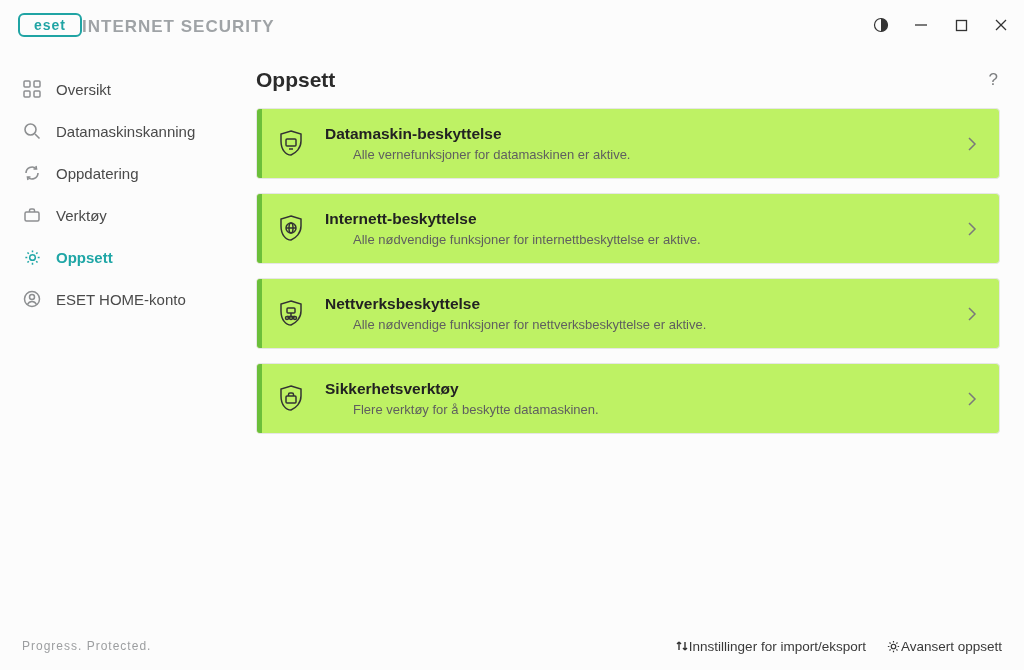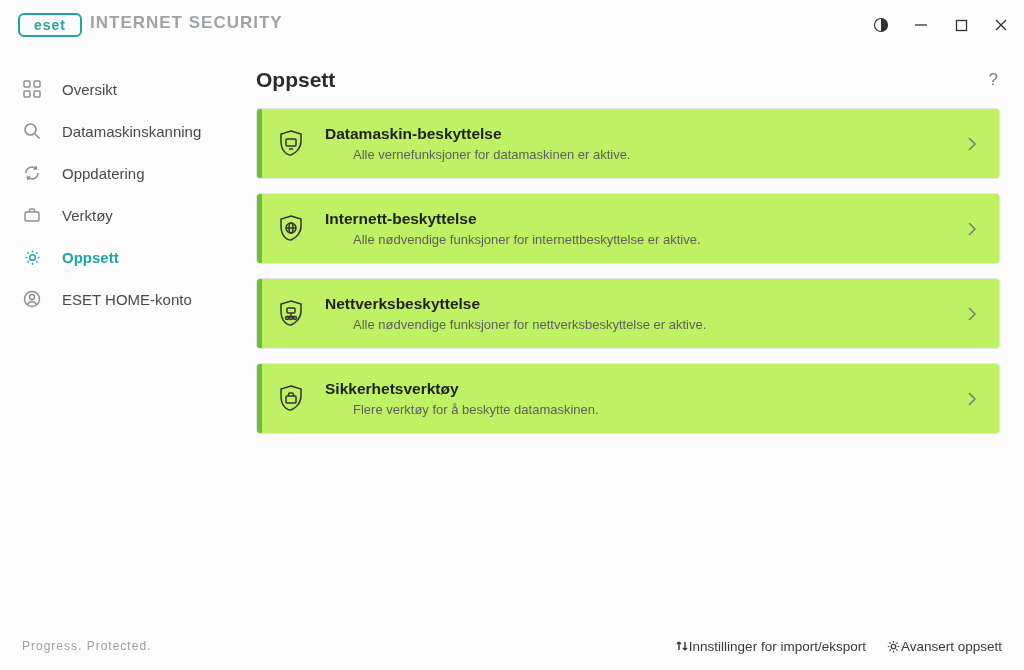--- a/index.html
+++ b/index.html
@@ -1,33 +1,33 @@
 <!DOCTYPE html>
 <html><head>
 <meta charset="utf-8">
 <style>
   * { box-sizing: border-box; margin: 0; padding: 0; }
   html, body { width: 1024px; height: 670px; font-family: "Segoe UI", Arial, sans-serif; background: #fcfcfc; color: #333; overflow: hidden; }
   .window { width: 1024px; height: 670px; display: flex; flex-direction: column; }
 
   
   .titlebar { height: 50px; display: flex; align-items: center; padding: 0 14px 0 18px; }
-  .logo-wrap { display: flex; align-items: flex-start; gap: 8px; }
+  .logo-wrap { display: flex; align-items: flex-end; }
   .logo-badge { width: 64px; height: 24px; border: 2px solid #20a4a4; border-radius: 6px; display:flex; align-items:center; justify-content:center; color:#20a4a4; font-weight:700; font-size:14px; letter-spacing:1px; }
   .product-name { color: #9fa3a6; font-size: 17px; letter-spacing: 1px; font-weight: 700; }
   .titlebar-spacer { flex: 1; }
   .win-controls { display: flex; align-items: center; gap: 22px; color:#333; }
   .win-btn { width: 18px; height: 18px; display:flex; align-items:center; justify-content:center; cursor:pointer; }
 
   
   .body { flex:1; display:flex; min-height:0; }
 
   
   .sidebar { width: 250px; padding: 18px 0 0 0; }
-  .nav-item { display:flex; align-items:center; gap:20px; padding: 11px 22px; color:#4a4a4a; font-size:15px; cursor:pointer; }
+  .nav-item { display:flex; align-items:center; gap:14px; padding: 11px 22px; color:#4a4a4a; font-size:15px; cursor:pointer; }
   .nav-item.active { color:#1fa6a6; font-weight:600; }
   .nav-icon { width:20px; height:20px; display:flex; align-items:center; justify-content:center; flex:0 0 20px; color:#8d8f91; }
   .nav-item.active .nav-icon { color:#1fa6a6; }
 
   
   .main { flex:1; padding: 18px 24px 0 6px; display:flex; flex-direction:column; min-width:0; }
   .main-header { display:flex; align-items:center; justify-content:space-between; padding: 0 0 16px 0; }
   .page-title { font-size:21px; font-weight:600; color:#2b2b2b; }
   .help-q { color:#7d7f81; font-size:17px; cursor:pointer; padding-right:2px; }
 

